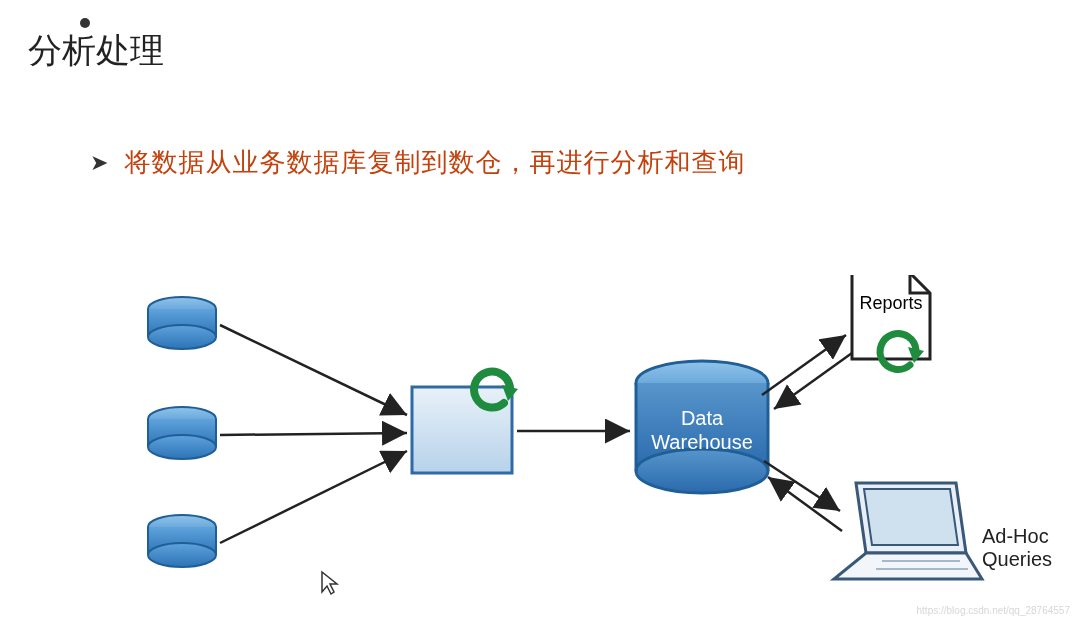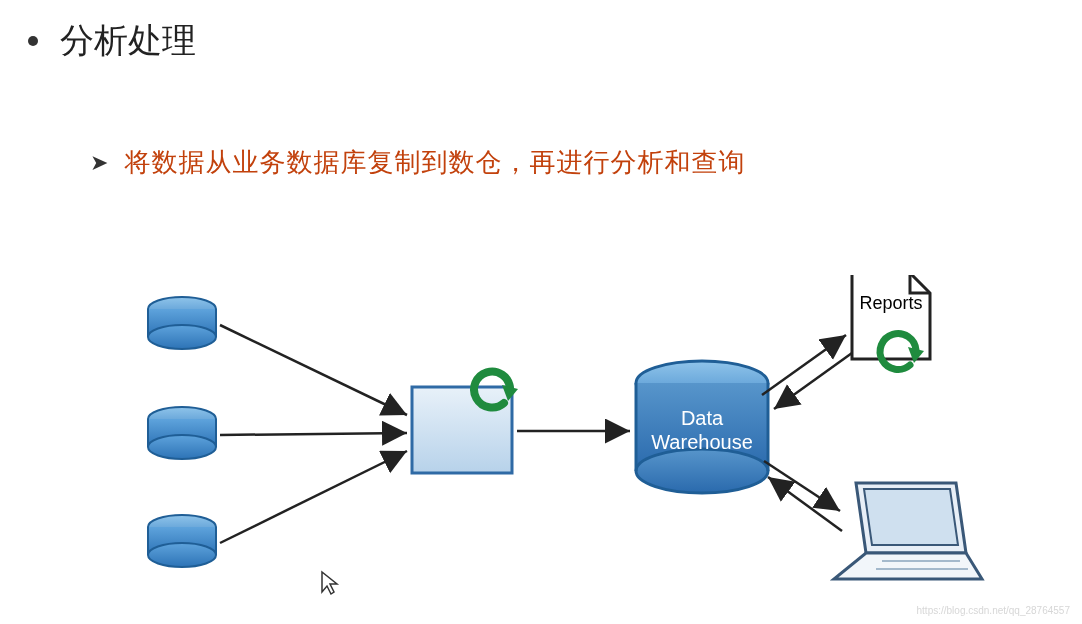--- a/index.html
+++ b/index.html
@@ -11,20 +11,21 @@
     font-family: "Microsoft YaHei", Arial, sans-serif;
     position: relative;
     overflow: hidden;
   }
   .title-row {
     position: absolute;
     top: 18px;
     left: 28px;
     display: flex;
     align-items: center;
+    flex-direction: column;
   }
   .bullet {
     width: 10px; height: 10px; border-radius: 50%; background: #333; margin-right: 22px;
   }
   .title-text { font-size: 34px; color: #222; }
   .sub-row {
     position: absolute;
     top: 145px; left: 90px;
     display: flex; align-items: center;
   }
@@ -155,20 +156,22 @@
     <line x1="108" y1="268" x2="295" y2="176" stroke="#222" stroke-width="2.5" marker-end="url(#arr)"></line>
     <line x1="405" y1="156" x2="518" y2="156" stroke="#222" stroke-width="2.5" marker-end="url(#arr)"></line>
 
     <line x1="650" y1="120" x2="734" y2="60" stroke="#222" stroke-width="2.5" marker-end="url(#arr)"></line>
     <line x1="740" y1="78" x2="662" y2="134" stroke="#222" stroke-width="2.5" marker-end="url(#arr)"></line>
 
     <line x1="652" y1="186" x2="728" y2="236" stroke="#222" stroke-width="2.5" marker-end="url(#arr)"></line>
     <line x1="730" y1="256" x2="656" y2="202" stroke="#222" stroke-width="2.5" marker-end="url(#arr)"></line>
   </svg>
 
+  <div class="node-label" style="left:870px; top:250px; width:90px; white-space:pre-line; text-align:left;">Ad-Hoc
+Queries</div>
 </div>
 
 <div class="cursor">
   <svg width="20" height="26">
       <path d="M2,2 L2,22 L7,16 L11,24 L14,22 L10,14 L17,14 Z" fill="#fff" stroke="#333" stroke-width="1.5"></path>
     </svg>
 </div>
 
 <div class="watermark">https://blog.csdn.net/qq_28764557</div>
 

